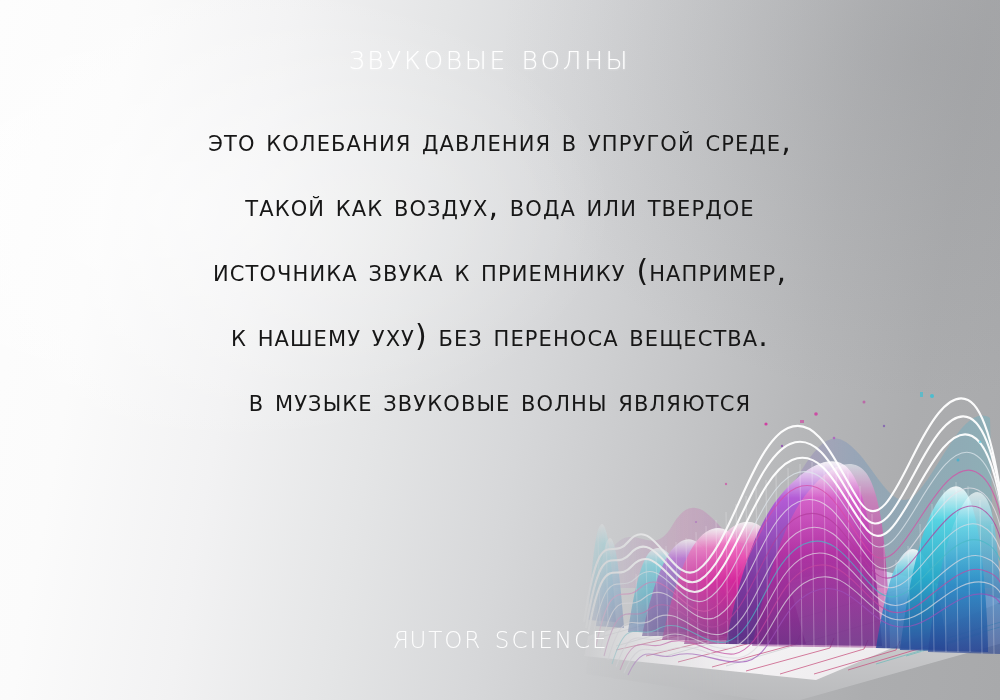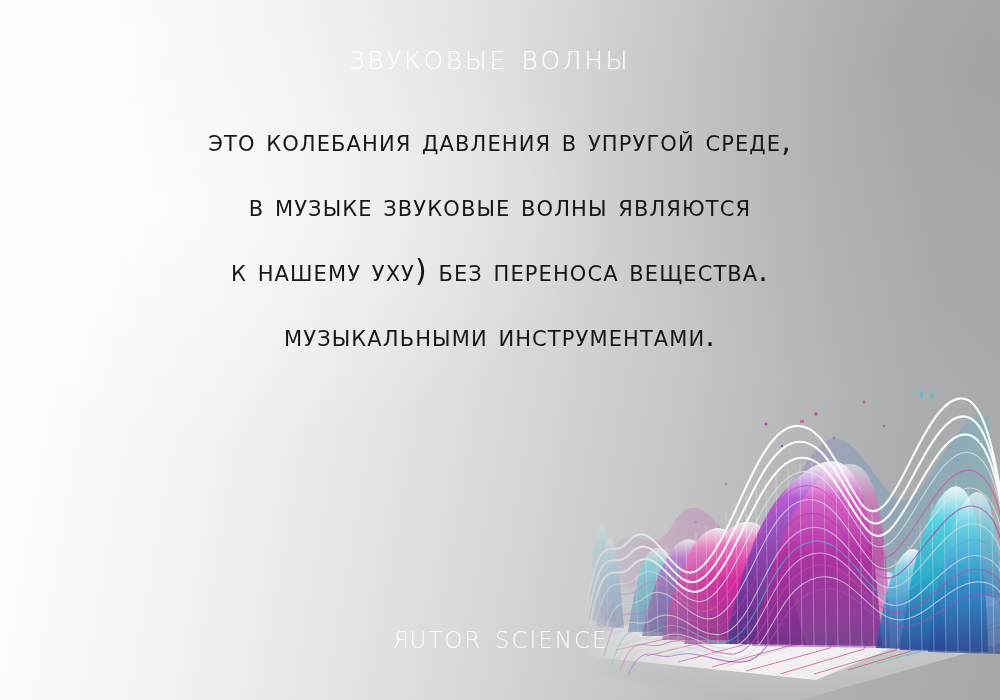--- a/index.html
+++ b/index.html
@@ -357,22 +357,23 @@
         </g>
 
       </g>
     </svg>
   </div>
 
   <div id="title">Звуковые волны</div>
 
   <div id="body-text">
     <span class="line">это колебания давления в упругой среде,</span>
+    <span class="line">такой как воздух, вода или твердое</span>
+    <span class="line">источника звука к приемнику (например,</span>
+    <span class="line">к нашему уху) без переноса вещества.</span>
     <span class="line">В музыке звуковые волны являются</span>
-    <span class="line">к нашему уху) без переноса вещества.</span>
-    <span class="line">музыкальными инструментами.</span>
   </div>
 
   <div id="watermark">
     <span class="mirror">R</span><span>uToR Science</span>
   </div>
 
 </div>
 
 </body></html>

